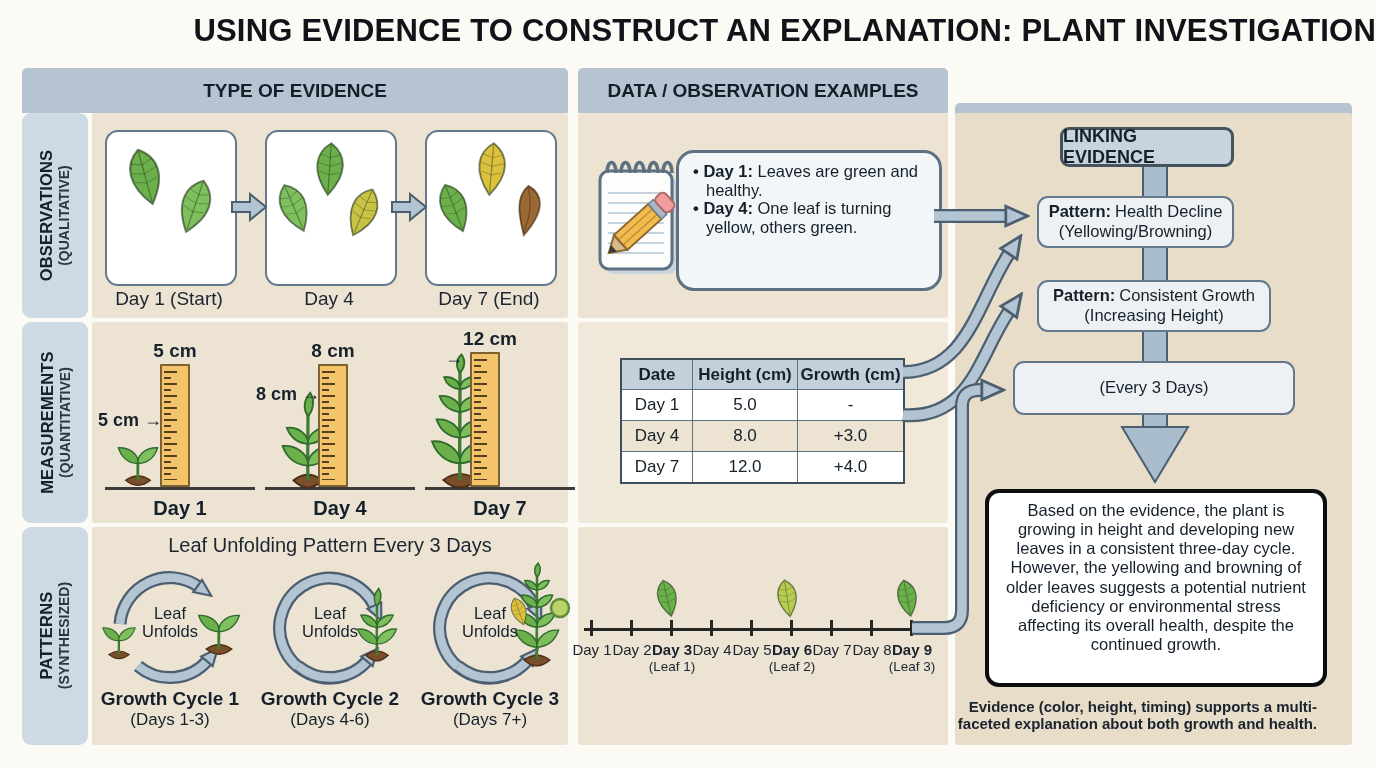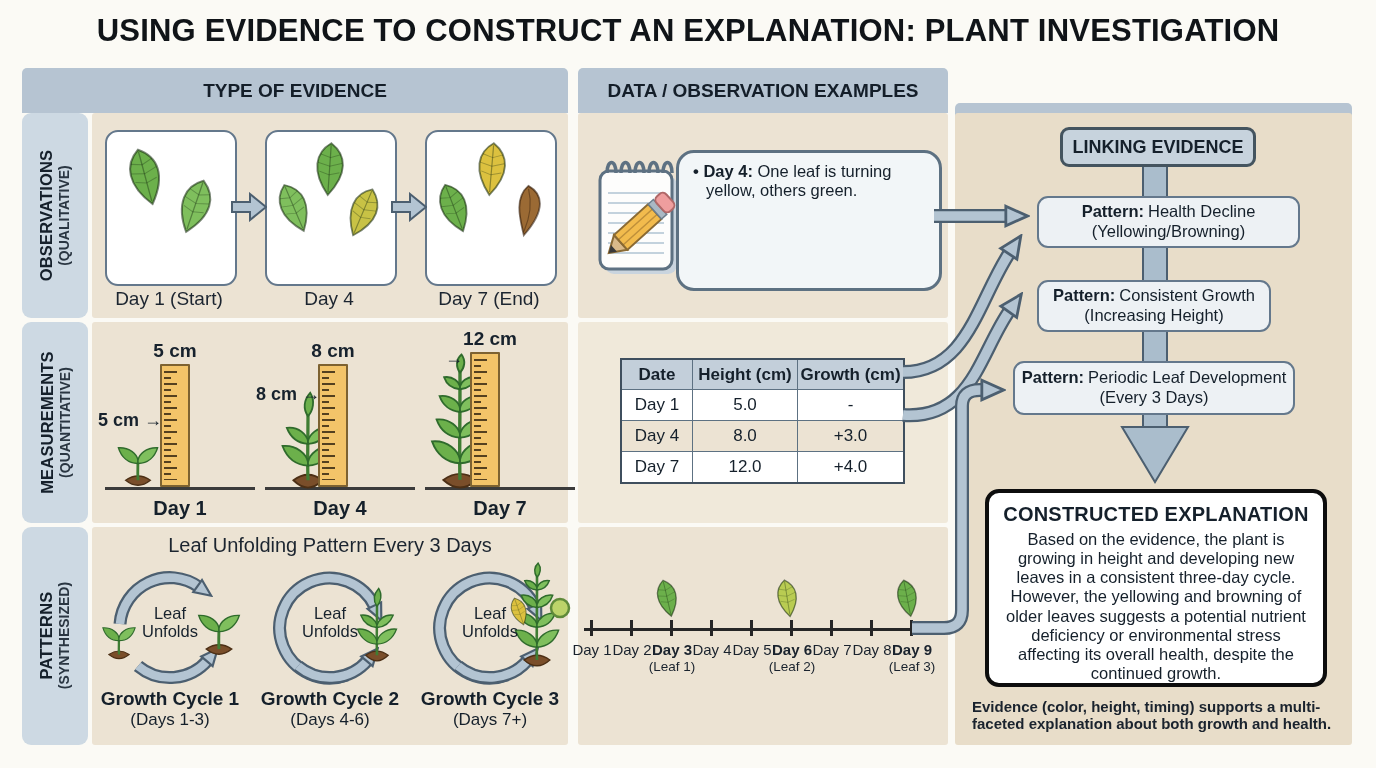--- a/index.html
+++ b/index.html
@@ -2,21 +2,21 @@
 <html><head>
 <meta charset="utf-8">
 <style>
   html,body{margin:0;padding:0;}
   body{
     width:1376px;height:768px;position:relative;overflow:hidden;
     background:#fbfaf5;font-family:"Liberation Sans",sans-serif;color:#15202b;
   }
   .abs{position:absolute;}
   
-  .title{left:0;top:13px;width:1376px;text-align:center;font-size:31px;font-weight:bold;
+  .title{left:0;top:13px;width:1376px;text-align:right;font-size:31px;font-weight:bold;
     letter-spacing:.2px;color:#101418;}
   
   .colhead{top:68px;height:45px;background:#b6c4d2;border-radius:5px 5px 0 0;
     display:flex;align-items:center;justify-content:center;font-weight:bold;font-size:19px;color:#141e29;}
   
   .rail{left:22px;width:66px;background:#cdd9e3;border-radius:9px;
     display:flex;align-items:center;justify-content:center;}
   .rail .rot{transform:rotate(-90deg);white-space:nowrap;text-align:center;line-height:1.15;}
   .rail .l1{font-weight:bold;font-size:16.5px;letter-spacing:.2px;}
   .rail .l2{font-weight:bold;font-size:14px;color:#2a3642;}
@@ -56,30 +56,30 @@
   .leafunfolds{width:92px;text-align:center;font-size:16.5px;line-height:1.12;color:#17222d;margin-top:8px;}
   .cyclename{top:688px;width:160px;text-align:center;font-weight:bold;font-size:19px;}
   .cycledays{top:710px;width:160px;text-align:center;font-size:17px;}
   
   .tline{top:628px;left:584px;width:332px;height:3px;background:#262626;}
   .tick{top:620px;width:3px;height:16px;background:#262626;}
   .tlab{top:641px;width:48px;text-align:center;font-size:15px;color:#1a232e;}
   .tlab.b{font-weight:bold;}
   .tsub{top:659px;width:64px;text-align:center;font-size:13.5px;color:#1a232e;}
   
-  .linkbox{left:1060px;top:127px;width:196px;height:40px;background:#c7d3dd;border:3px solid #44545f;border-radius:9px;
+  .linkbox{left:1060px;top:127px;width:174px;height:40px;background:#c7d3dd;border:3px solid #44545f;border-radius:9px;
     display:flex;align-items:center;justify-content:center;font-weight:bold;font-size:18px;z-index:3;box-sizing:border-box;}
   .patbox{background:#edf1f4;border:2.5px solid #64788c;border-radius:11px;z-index:3;box-sizing:border-box;
     display:flex;flex-direction:column;align-items:center;justify-content:center;font-size:16.5px;line-height:1.2;text-align:center;}
   .patbox .ln b{font-weight:bold;}
   .patbox .ln span{margin-left:4px;}
   .explain{left:985px;top:489px;width:342px;height:198px;background:#fff;border:4px solid #0d0d0d;border-radius:14px;z-index:3;box-sizing:border-box;padding:8px 12px;}
   .explain h3{margin:2px 0 4px 0;text-align:center;font-size:20px;letter-spacing:.2px;}
   .explain p{margin:0;text-align:center;font-size:16.5px;line-height:1.16;}
-  .caption{left:972px;top:698px;width:372px;text-align:left;font-size:15px;font-weight:bold;color:#1a232e;z-index:3;}
+  .caption{left:945px;top:698px;width:372px;text-align:right;font-size:15px;font-weight:bold;color:#1a232e;z-index:3;}
   svg.overlay{left:0;top:0;z-index:2;pointer-events:none;}
   svg.icon{overflow:visible;}
   .z1{z-index:1;}
 </style>
 </head>
 <body>
 
 <svg width="0" height="0" style="position:absolute" aria-hidden="true">
   <defs>
     <marker id="ah" viewBox="0 0 12 12" refX="2" refY="6" markerWidth="26" markerHeight="26" markerUnits="userSpaceOnUse" orient="auto">
@@ -213,20 +213,21 @@
     <path d="M4 72 L20 62 L20 82 Z" fill="#d9b98a" stroke="#8a6a33" stroke-width="2"></path>
     <path d="M4 72 L11 67.5 L11 76.5 Z" fill="#3a3a3a"></path>
     <rect x="20" y="62" width="46" height="20" fill="#f2bb4d" stroke="#8a6a33" stroke-width="2"></rect>
     <path d="M20 68.5 H66 M20 75.5 H66" stroke="rgba(140,100,40,.5)" stroke-width="1.5"></path>
     <rect x="66" y="62" width="7" height="20" fill="#a9b8c4" stroke="#6b7d8c" stroke-width="1.5"></rect>
     <rect x="73" y="62" width="13" height="20" rx="5" fill="#ef9e9e" stroke="#b06868" stroke-width="2"></rect>
   </g>
 </svg>
 <div class="abs bubble z1">
   <ul>
+    <li><b>Day 1:</b> <span>Leaves are green and healthy.</span></li>
     <li><b>Day 4:</b> <span>One leaf is turning yellow, others green.</span></li>
   </ul>
 </div>
 
 <div class="abs ground z1" style="left:105px;width:150px;"></div>
 <div class="abs ground z1" style="left:265px;width:150px;"></div>
 <div class="abs ground z1" style="left:425px;width:150px;"></div>
 
 <svg class="abs icon z1" style="left:110px;top:431px;" width="56" height="56">
     <use href="#sprout" width="56" height="56"></use>
@@ -374,29 +375,27 @@
   <path d="M934 216 L1008 216" fill="none" stroke="#b3c4d2" stroke-width="9.5" marker-end="url(#ah)"></path>
   <path d="M903 372 C 968 372, 978 300, 1010 252" fill="none" stroke="#4c5f70" stroke-width="14"></path>
   <path d="M903 372 C 968 372, 978 300, 1010 252" fill="none" stroke="#b3c4d2" stroke-width="9.5" marker-end="url(#ah)"></path>
   <path d="M903 415 C 972 420, 980 352, 1010 310" fill="none" stroke="#4c5f70" stroke-width="14"></path>
   <path d="M903 415 C 972 420, 980 352, 1010 310" fill="none" stroke="#b3c4d2" stroke-width="9.5" marker-end="url(#ah)"></path>
   <path d="M912 628 L944 628 Q962 628 962 610 L962 406 Q962 390 980 390 L984 390" fill="none" stroke="#4c5f70" stroke-width="14"></path>
   <path d="M912 628 L944 628 Q962 628 962 610 L962 406 Q962 390 980 390 L984 390" fill="none" stroke="#b3c4d2" stroke-width="9.5" marker-end="url(#ah)"></path>
 </svg>
 
 <div class="abs linkbox">LINKING EVIDENCE</div>
-<div class="abs patbox" style="left:1037px;top:196px;width:263px;height:52px;">
+<div class="abs patbox" style="left:1037px;top:196px;width:197px;height:52px;">
   <div class="ln"><b>Pattern:</b><span>Health Decline</span></div>
   <div class="ln">(Yellowing/Browning)</div>
 </div>
 <div class="abs patbox" style="left:1037px;top:280px;width:234px;height:52px;">
   <div class="ln"><b>Pattern:</b><span>Consistent Growth</span></div>
   <div class="ln">(Increasing Height)</div>
 </div>
 <div class="abs patbox" style="left:1013px;top:361px;width:282px;height:54px;">
-  <div class="ln"><b>Pattern:</b><span>Periodic Leaf Development</span></div>
   <div class="ln">(Every 3 Days)</div>
 </div>
 <div class="abs explain">
-  <h3>CONSTRUCTED EXPLANATION</h3>
   <p>Based on the evidence, the plant is growing in height and developing new leaves in a consistent three-day cycle. However, the yellowing and browning of older leaves suggests a potential nutrient deficiency or environmental stress affecting its overall health, despite the continued growth.</p>
 </div>
 <div class="abs caption">Evidence (color, height, timing) supports a multi-faceted explanation about both growth and health.</div>
 
 </body></html>

